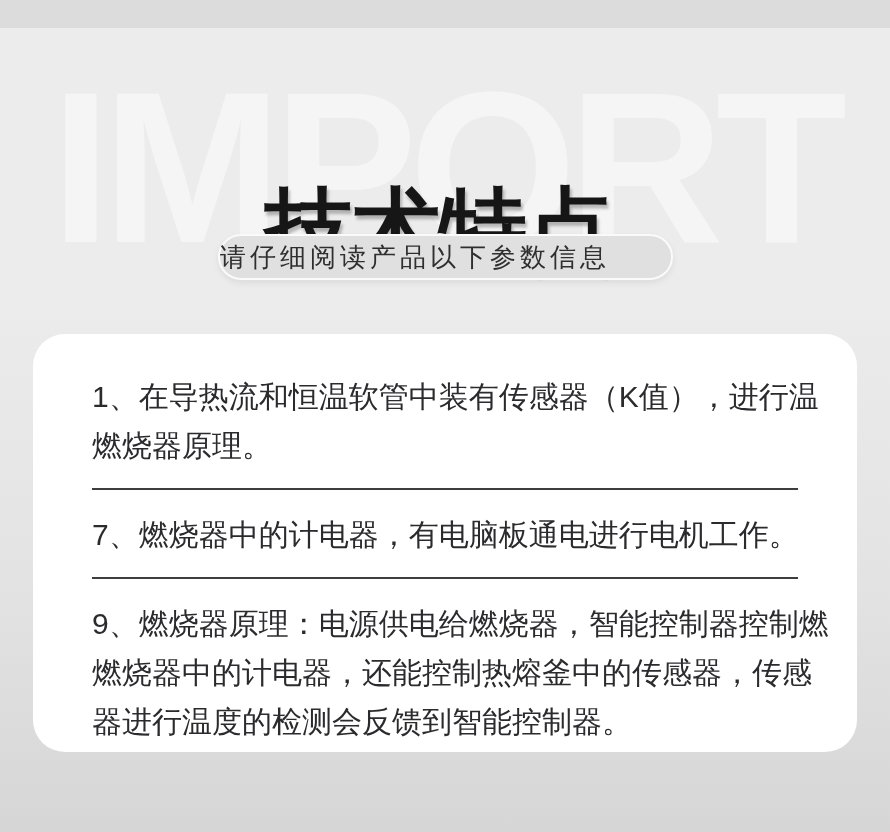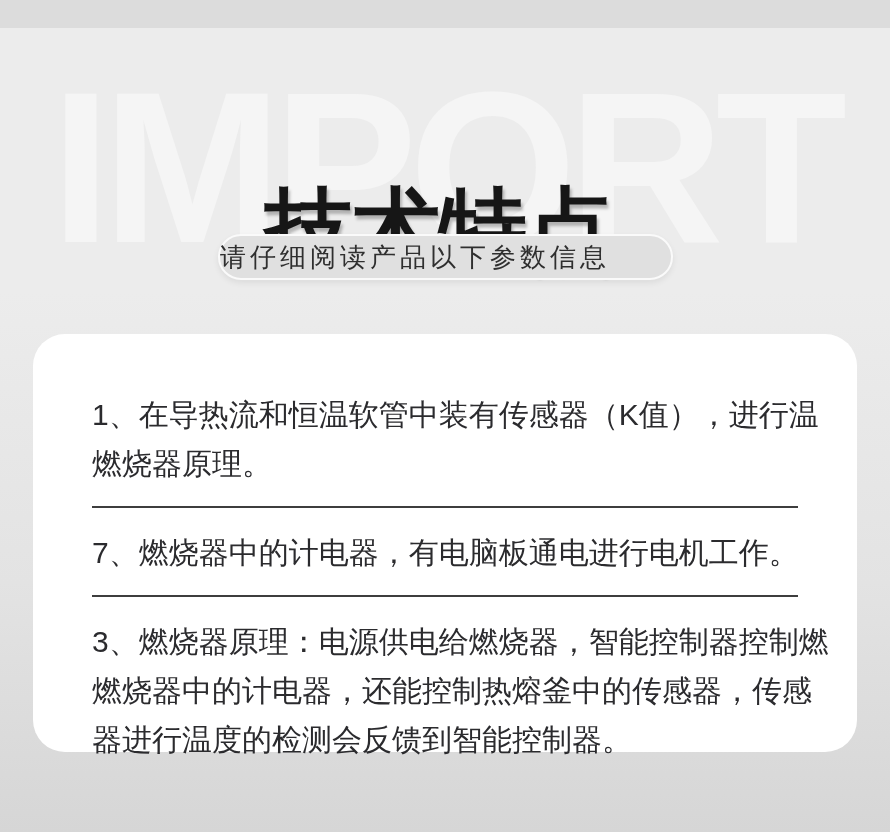--- a/index.html
+++ b/index.html
@@ -77,21 +77,21 @@
   }
   .card {
     position: absolute;
     left: 33px;
     top: 334px;
     width: 824px;
     height: 418px;
     box-sizing: border-box;
     background: #ffffff;
     border-radius: 32px;
-    padding: 56px 59px;
+    padding: 38px 59px;
   }
   .feature-item {
     font-size: 30px;
     line-height: 49px;
     color: #2b2b2e;
     margin: 0;
   }
   .feature-line {
     white-space: nowrap;
   }
@@ -126,20 +126,20 @@
 
     <hr class="divider">
 
     <div class="feature-item">
       <div class="feature-line">7、燃烧器中的计电器，有电脑板通电进行电机工作。</div>
     </div>
 
     <hr class="divider">
 
     <div class="feature-item">
-      <div class="feature-line">3、燃烧器原理：电源供电给燃烧器，智能控制器控制燃</div>
+      <div class="feature-line">9、燃烧器原理：电源供电给燃烧器，智能控制器控制燃</div>
       <div class="feature-line">燃烧器中的计电器，还能控制热熔釜中的传感器，传感</div>
       <div class="feature-line">器进行温度的检测会反馈到智能控制器。</div>
     </div>
 
   </div>
 
 </div>
 
 </body></html>

